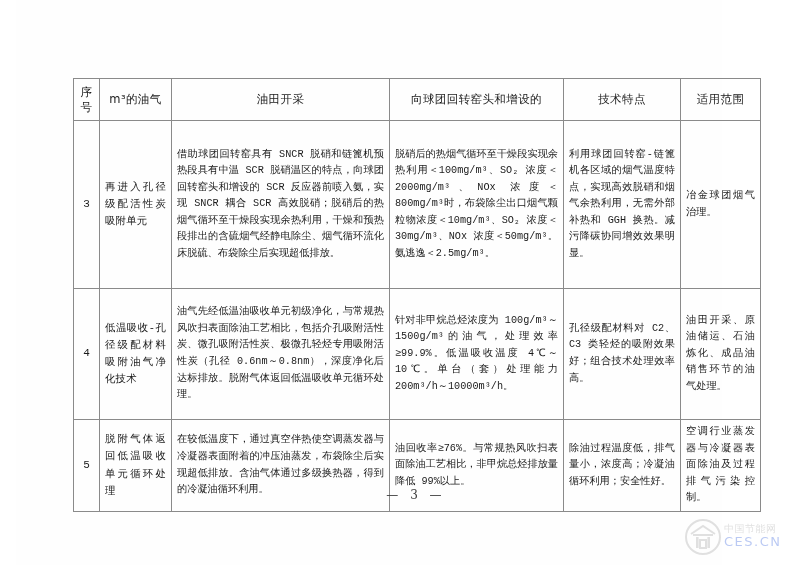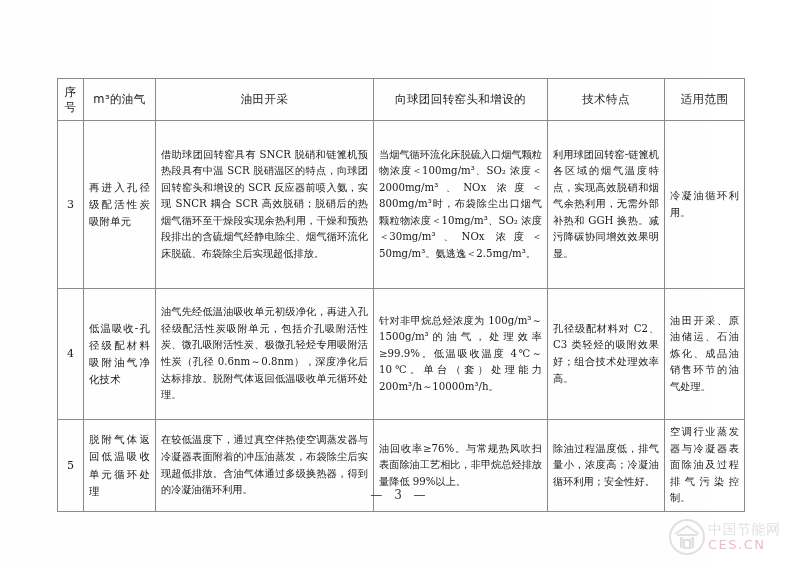--- a/index.html
+++ b/index.html
@@ -10,21 +10,21 @@
   body {
     width: 800px;
     height: 565px;
     position: relative;
     font-family: "DejaVu Serif", "Liberation Serif", serif;
     overflow: hidden;
   }
 
   .page {
     position: absolute;
-    left: 0; top: 0;
+    left: 16px; top: 0;
     width: 706px; height: 565px;
     background: #fefefe;
   }
 
   
   .doc-table {
     position: absolute;
     left: 57px;
     top: 78px;
     width: 687px;
@@ -53,20 +53,21 @@
     letter-spacing: 0.4px;
     padding: 2px 3px;
     font-family: "DejaVu Sans", "Liberation Sans", sans-serif;
     font-weight: bold;
     color: #111;
   }
 
   tbody td {
     font-size: 10.2px;
     line-height: 1.62;
+    font-family: Liberation Mono, monospace;
   }
 
   td.cell-no {
     text-align: center;
     font-size: 11px;
   }
   td.cell-name {
     text-align: justify;
     text-align-last: left;
     font-size: 10.4px;
@@ -121,28 +122,28 @@
     position: relative;
   }
   .watermark .wm-text {
     margin-left: 2px;
     display: flex;
     flex-direction: column;
     justify-content: center;
     line-height: 1.05;
   }
   .watermark .wm-cn {
-    font-size: 14px;
+    font-size: 10px;
     color: #9a9a9a;
     font-family: Liberation Mono, monospace;
     letter-spacing: 0.5px;
   }
   .watermark .wm-en {
     font-size: 13px;
-    color: #be185d;
+    color: #1d4ed8;
     font-family: "DejaVu Sans", "Liberation Sans", sans-serif;
     letter-spacing: 1.5px;
   }
 </style>
 </head>
 <body>
 
 <div class="page">
 
   <table class="doc-table">
@@ -162,28 +163,28 @@
         <td>向球团回转窑头和增设的</td>
         <td>技术特点</td>
         <td>适用范围</td>
       </tr>
     </thead>
     <tbody>
       <tr class="row-3">
         <td class="cell-no">3</td>
         <td class="cell-name">再进入孔径级配活性炭吸附单元</td>
         <td class="cell-route">借助球团回转窑具有 SNCR 脱硝和链篦机预热段具有中温 SCR 脱硝温区的特点，向球团回转窑头和增设的 SCR 反应器前喷入氨，实现 SNCR 耦合 SCR 高效脱硝；脱硝后的热烟气循环至干燥段实现余热利用，干燥和预热段排出的含硫烟气经静电除尘、烟气循环流化床脱硫、布袋除尘后实现超低排放。</td>
-        <td class="cell-index">当烟气循环流化床脱硫入口烟气颗粒物浓度＜100mg/m³、SO₂ 浓度＜2000mg/m³、NOx 浓度＜800mg/m³时，布袋除尘出口烟气颗粒物浓度＜10mg/m³、SO₂ 浓度＜30mg/m³、NOx 浓度＜50mg/m³。氨逃逸＜2.5mg/m³。</td>
+        <td class="cell-index">脱硝后的热烟气循环至干燥段实现余热利用＜100mg/m³、SO₂ 浓度＜2000mg/m³、NOx 浓度＜800mg/m³时，布袋除尘出口烟气颗粒物浓度＜10mg/m³、SO₂ 浓度＜30mg/m³、NOx 浓度＜50mg/m³。氨逃逸＜2.5mg/m³。</td>
         <td class="cell-feat">利用球团回转窑-链篦机各区域的烟气温度特点，实现高效脱硝和烟气余热利用，无需外部补热和 GGH 换热。减污降碳协同增效效果明显。</td>
-        <td class="cell-scope">冷凝油循环利用。</td>
+        <td class="cell-scope">冶金球团烟气治理。</td>
       </tr>
       <tr class="row-4">
         <td class="cell-no">4</td>
         <td class="cell-name">低温吸收-孔径级配材料吸附油气净化技术</td>
-        <td class="cell-route">油气先经低温油吸收单元初级净化，再进入孔径级配活性炭吸附单元，包括介孔吸附活性炭、微孔吸附活性炭、极微孔轻烃专用吸附活性炭（孔径 0.6nm～0.8nm），深度净化后达标排放。脱附气体返回低温吸收单元循环处理。</td>
+        <td class="cell-route">油气先经低温油吸收单元初级净化，与常规热风吹扫表面除油工艺相比，包括介孔吸附活性炭、微孔吸附活性炭、极微孔轻烃专用吸附活性炭（孔径 0.6nm～0.8nm），深度净化后达标排放。脱附气体返回低温吸收单元循环处理。</td>
         <td class="cell-index">针对非甲烷总烃浓度为 100g/m³～1500g/m³的油气，处理效率≥99.9%。低温吸收温度 4℃～10℃。单台（套）处理能力 200m³/h～10000m³/h。</td>
         <td class="cell-feat">孔径级配材料对 C2、C3 类轻烃的吸附效果好；组合技术处理效率高。</td>
         <td class="cell-scope">油田开采、原油储运、石油炼化、成品油销售环节的油气处理。</td>
       </tr>
       <tr class="row-5">
         <td class="cell-no">5</td>
         <td class="cell-name">脱附气体返回低温吸收单元循环处理</td>
         <td class="cell-route">在较低温度下，通过真空伴热使空调蒸发器与冷凝器表面附着的冲压油蒸发，布袋除尘后实现超低排放。含油气体通过多级换热器，得到的冷凝油循环利用。</td>
         <td class="cell-index">油回收率≥76%。与常规热风吹扫表面除油工艺相比，非甲烷总烃排放量降低 99%以上。</td>
         <td class="cell-feat">除油过程温度低，排气量小，浓度高；冷凝油循环利用；安全性好。</td>

